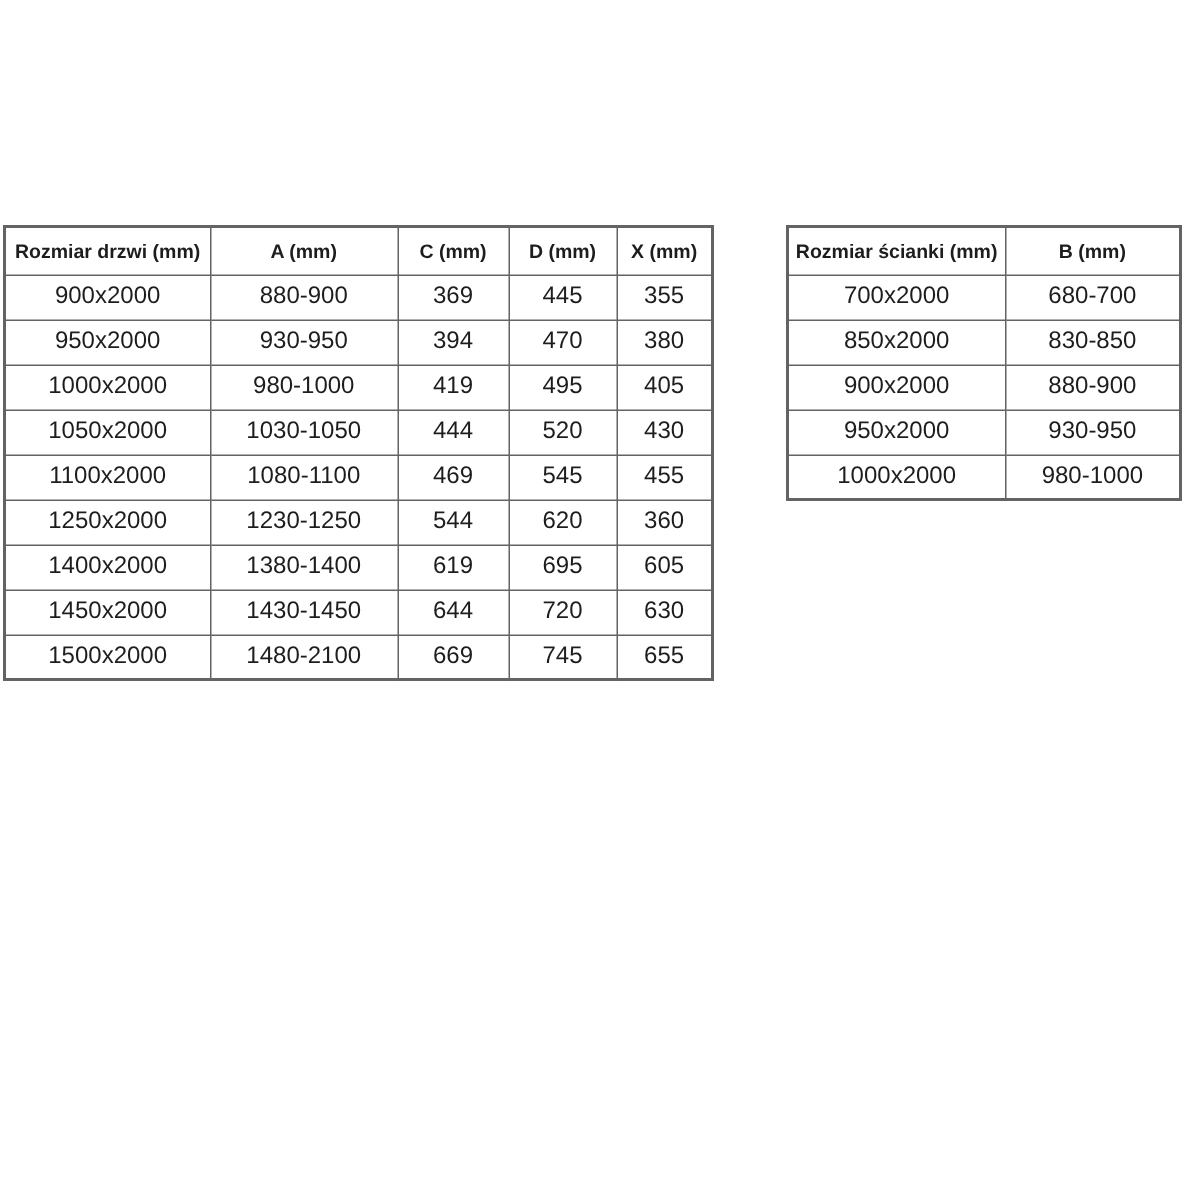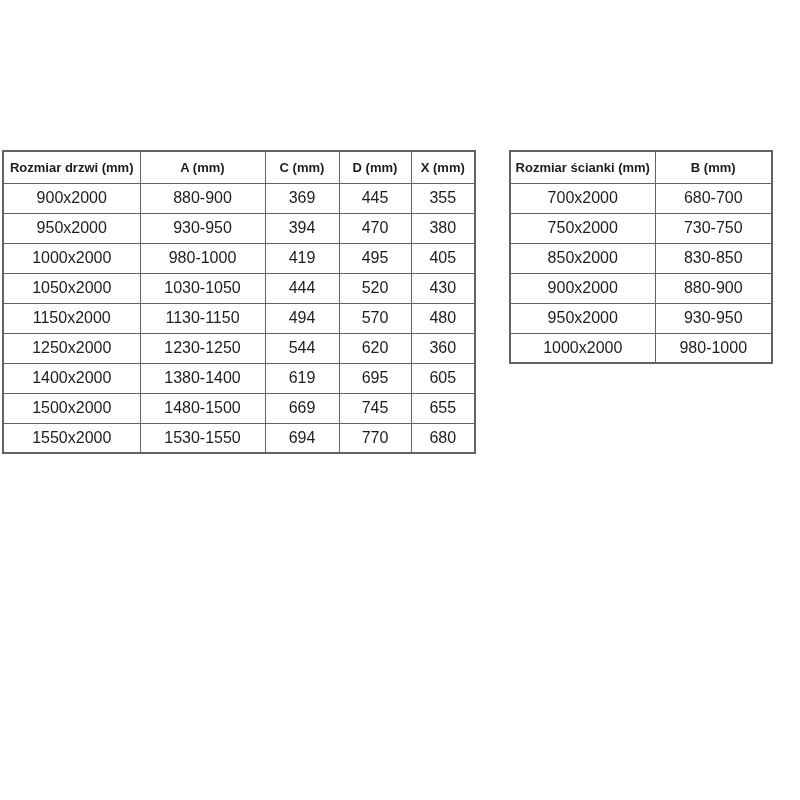--- a/index.html
+++ b/index.html
@@ -43,21 +43,21 @@
     font-weight: bold;
     font-size: 13px;
     height: 32px;
   }
   table.tbl td {
     font-weight: normal;
     font-size: 16px;
     height: 30px;
   }
   #door-table { left: 2px;  top: 150px; width: 472px; padding-left: 24px; }
-  #wall-table { left: 509px; top: 150px; width: 262px; }
+  #wall-table { left: 524px; top: 150px; width: 262px; }
 </style>
 </head>
 <body>
 
 <div class="sheet">
 
   <table class="tbl" id="door-table">
     <colgroup>
       <col style="width:137px">
       <col style="width:125px">
@@ -97,76 +97,72 @@
           <td>405</td>
         </tr>
         <tr>
           <td>1050x2000</td>
           <td>1030-1050</td>
           <td>444</td>
           <td>520</td>
           <td>430</td>
         </tr>
         <tr>
-          <td>1150x2000</td>
-          <td>1130-1150</td>
-          <td>494</td>
-          <td>570</td>
-          <td>480</td>
+          <td>1100x2000</td>
+          <td>1080-1100</td>
+          <td>469</td>
+          <td>545</td>
+          <td>455</td>
         </tr>
         <tr>
           <td>1250x2000</td>
           <td>1230-1250</td>
           <td>544</td>
           <td>620</td>
           <td>360</td>
         </tr>
         <tr>
           <td>1400x2000</td>
           <td>1380-1400</td>
           <td>619</td>
           <td>695</td>
           <td>605</td>
         </tr>
         <tr>
+          <td>1450x2000</td>
+          <td>1430-1450</td>
+          <td>644</td>
+          <td>720</td>
+          <td>630</td>
+        </tr>
+        <tr>
           <td>1500x2000</td>
-          <td>1480-1500</td>
+          <td>1480-2100</td>
           <td>669</td>
           <td>745</td>
           <td>655</td>
-        </tr>
-        <tr>
-          <td>1550x2000</td>
-          <td>1530-1550</td>
-          <td>694</td>
-          <td>770</td>
-          <td>680</td>
         </tr>
       </tbody>
   </table>
 
   <table class="tbl" id="wall-table">
     <colgroup>
       <col style="width:145px">
       <col style="width:117px">
     </colgroup>
     <thead>
       <tr>
         <th>Rozmiar ścianki (mm)</th>
         <th>B (mm)</th>
       </tr>
     </thead>
     <tbody id="wall-table-body">
         <tr>
           <td>700x2000</td>
           <td>680-700</td>
-        </tr>
-        <tr>
-          <td>750x2000</td>
-          <td>730-750</td>
         </tr>
         <tr>
           <td>850x2000</td>
           <td>830-850</td>
         </tr>
         <tr>
           <td>900x2000</td>
           <td>880-900</td>
         </tr>
         <tr>

